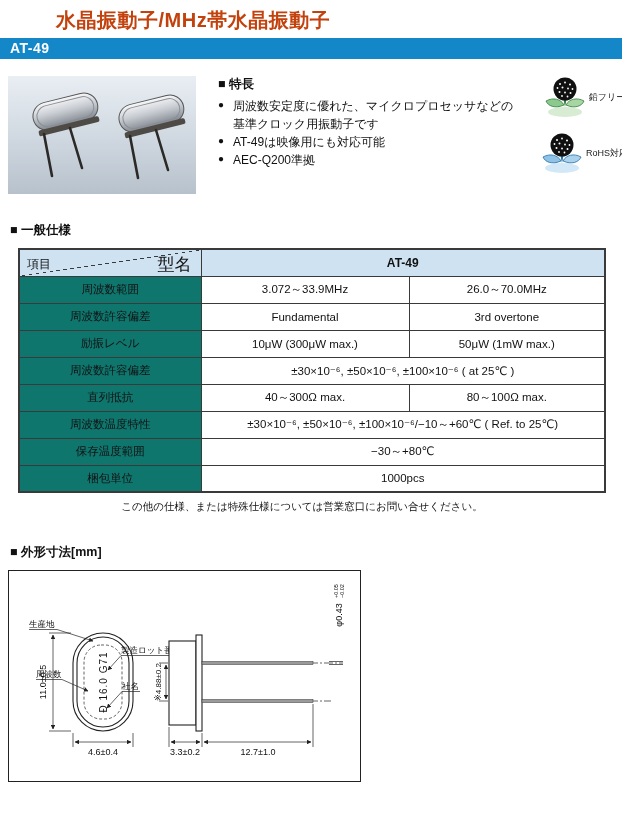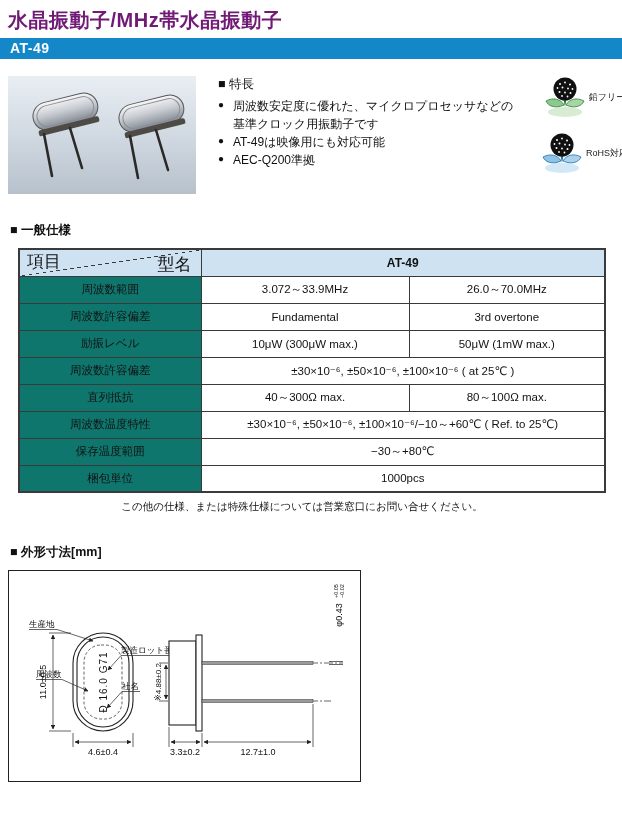--- a/index.html
+++ b/index.html
@@ -4,31 +4,31 @@
 <style>
   * { margin:0; padding:0; box-sizing:border-box; }
   html,body { background:#ffffff; }
   body {
     width:622px; height:815px;
     font-family:"Liberation Sans","DejaVu Sans",sans-serif;
     color:#111; overflow:hidden; position:relative;
   }
   .page-title {
     font-size:20px; font-weight:bold; letter-spacing:.5px;
-    padding:7px 0 4px 8px; color:#701a75;
+    padding:7px 0 4px 8px; color:#c2410c;margin-left:48px;
   }
   .model-banner {
     height:21px; background:#1487c8; color:#fff;
     font-size:14px; font-weight:bold; line-height:21px;
     padding-left:10px; letter-spacing:.5px;
   }
   .intro { display:flex; margin:17px 8px 0 8px; }
   .photo-box { width:188px; height:118px; flex:0 0 auto; }
   .features { margin-left:22px; width:300px; }
-  .features-heading { font-size:12.5px; font-weight:normal; margin-bottom:4px; }
+  .features-heading { font-size:12.5px; font-weight:bold; margin-bottom:4px; }
   .features-list { list-style:none; }
   .features-list li {
     position:relative; padding-left:15px; font-size:12px; line-height:1.5;
   }
   .features-list .bullet { position:absolute; left:0; top:0; font-size:10px; }
   .badges { margin-left:auto; width:62px; display:flex; flex-direction:column; align-items:center; }
   .badge { display:flex; flex-direction:row; align-items:center; margin-bottom:14px; }
   .badge-label { font-size:9px; color:#222; margin-top:1px; white-space:nowrap; }
   .section-heading { font-size:12.5px; font-weight:bold; margin:0 0 0 10px; }
   .spec-heading { margin-top:28px; }
@@ -41,21 +41,21 @@
     border:1px solid #3a3a3a; height:27px;
     font-size:11.5px; text-align:center; vertical-align:middle;
     font-weight:normal; padding:1px 4px;
   }
   table.spec .lbl, table.spec .hdr { background:#0f766e; }
   table.spec .hdr-model { background:#cfe2f2; font-weight:bold; font-size:12px; }
   th.corner {
     position:relative; background-color:#cfe2f2;
     background-image:linear-gradient(to right bottom, transparent 49.5%, #3a3a3a 49.5%, #3a3a3a 50.5%, transparent 50.5%);
   }
-  .corner-item { position:absolute; left:7px; bottom:3px; font-size:17px; }
+  .corner-item { position:absolute; left:7px; bottom:3px; font-size:12px; }
   .corner-model { position:absolute; right:9px; top:3px; font-size:17px; }
   .table-note {
     width:604px; text-align:center; font-size:10.5px; margin-top:7px; color:#111;
   }
   .drawing-heading { margin-top:30px; }
   .drawing-box {
     margin:9px 0 0 8px; width:353px; height:212px;
     border:1.5px solid #222; position:relative; background:#fff;
   }
   svg { display:block; }

